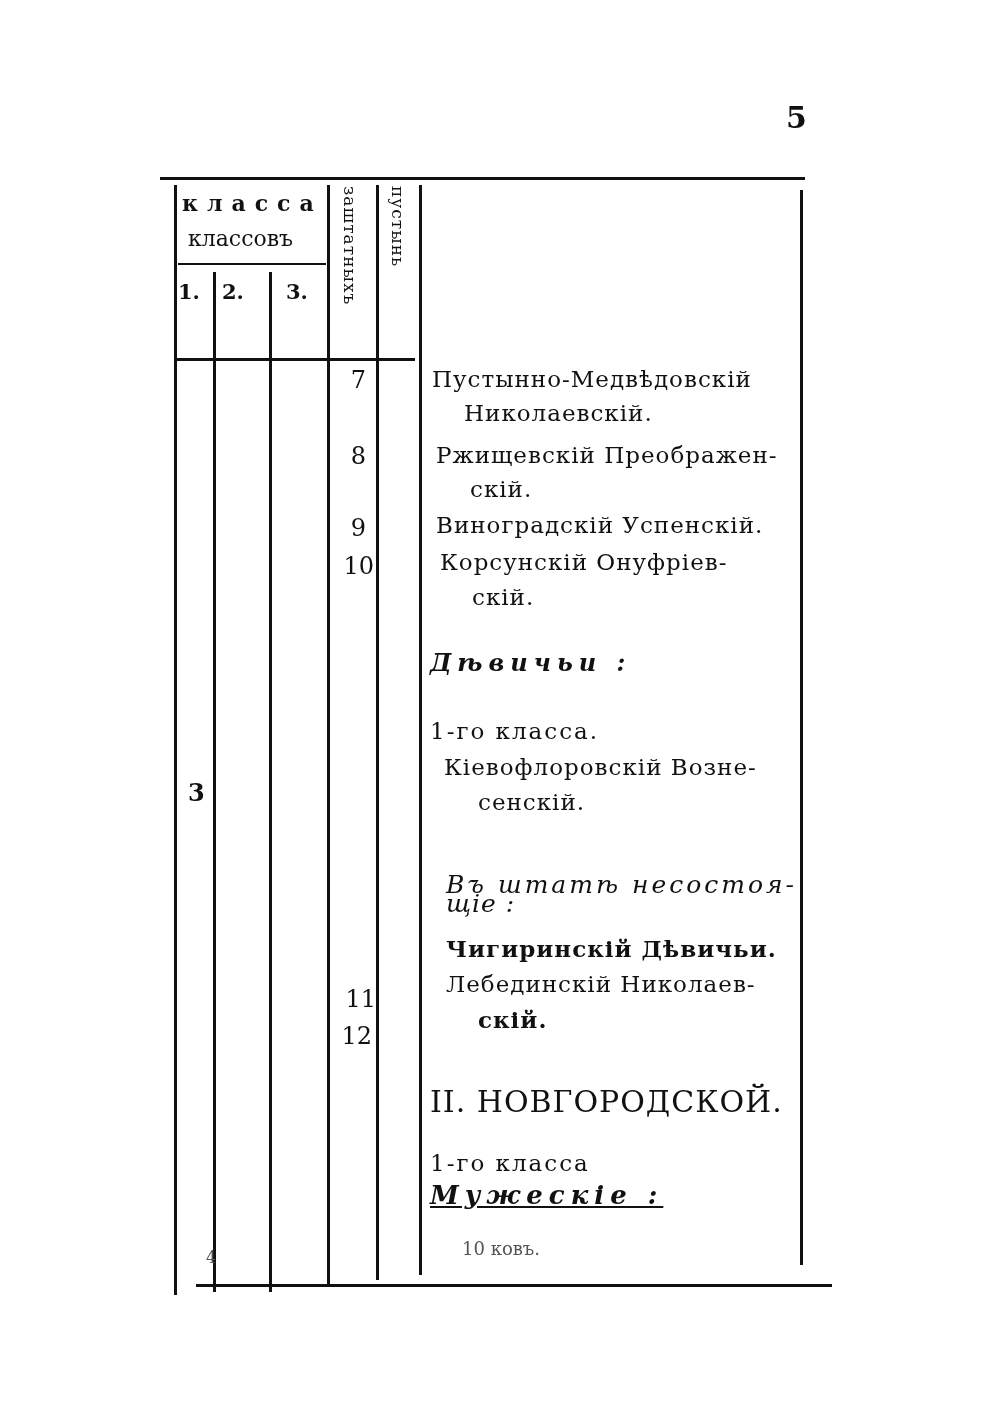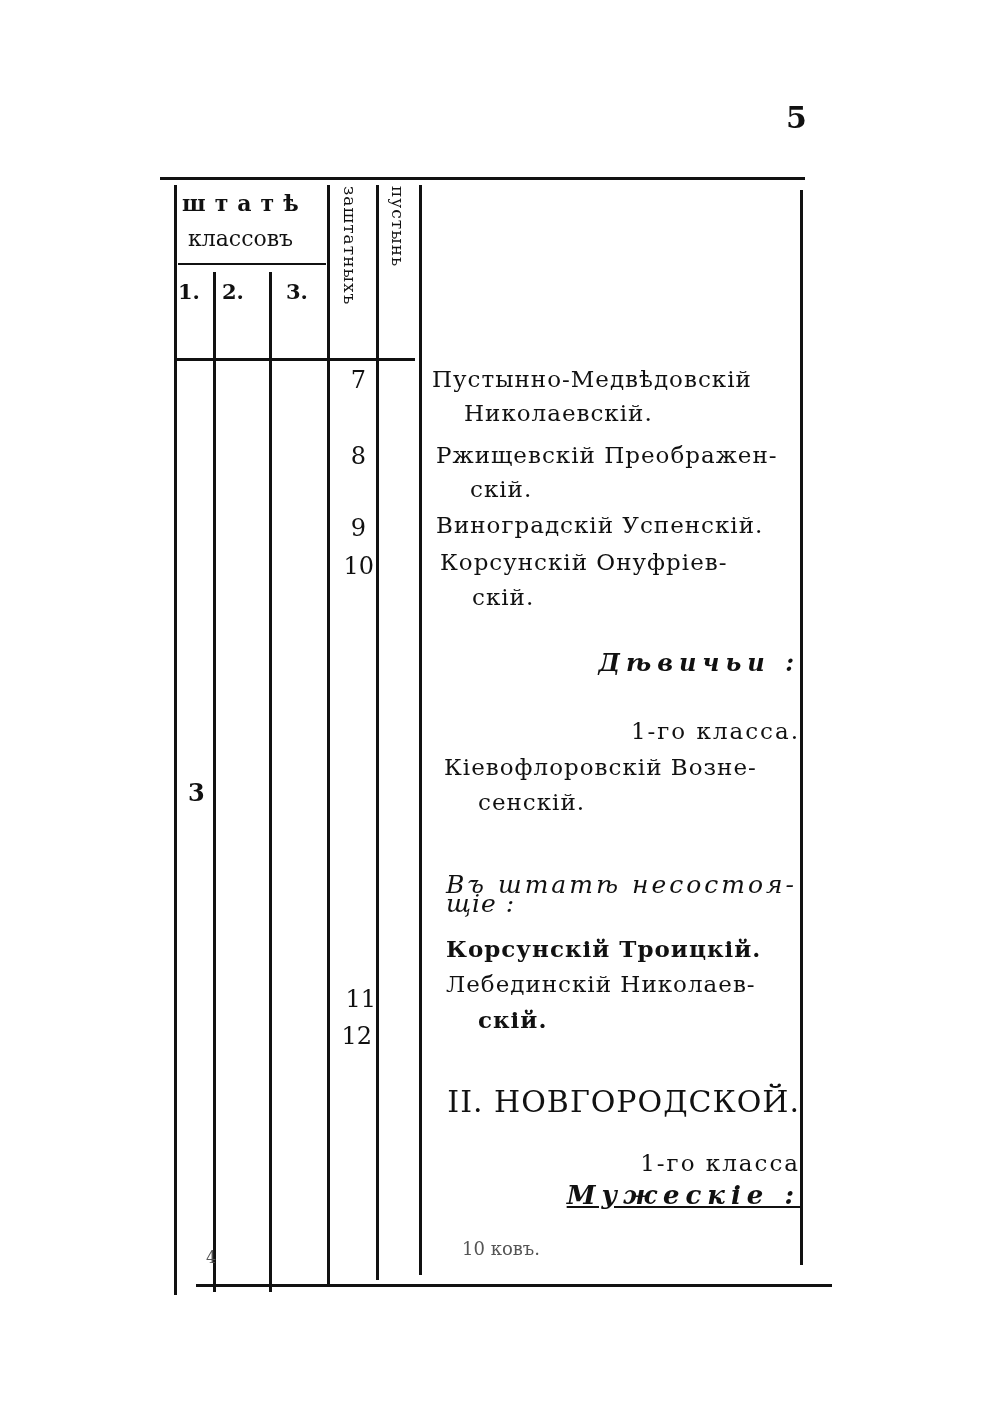--- a/index.html
+++ b/index.html
@@ -73,21 +73,21 @@
     .italic-head {
       font-style: italic;
       font-weight: bold;
       font-size: 24px;
       letter-spacing: 6px;
     }
     .center-line {
       position: absolute;
       left: 430px;
       width: 370px;
-      text-align: right;
+      text-align: left;
       white-space: nowrap;
     }
     .section-title {
       font-size: 30px;
       letter-spacing: 1px;
     }
     .small-head {
       font-size: 23px;
       letter-spacing: 2px;
       margin-top: 10px;
@@ -120,21 +120,21 @@
   <div class="vline" style="left:327px; top:185px; height:1100px;"></div>
 
   <div class="vline" style="left:376px; top:185px; height:1095px;"></div>
 
   <div class="vline" style="left:419px; top:185px; height:1090px;"></div>
 
   <div class="vline" style="left:800px; top:190px; height:1075px;"></div>
 </div>
 
 <div>
-  <div class="abs hdr-title">штатѣ</div>
+  <div class="abs hdr-title">класса</div>
   <div class="abs hdr-sub">классовъ</div>
   <div class="abs hdr-col" style="left:178px;">1.</div>
   <div class="abs hdr-col" style="left:222px;">2.</div>
   <div class="abs hdr-col" style="left:286px;">3.</div>
   <div class="vert-text" style="left:340px; top:186px;">заштатныхъ</div>
   <div class="vert-text" style="left:388px; top:186px;">пустынь</div>
 </div>
 
 <div>
   <div class="num" style="left:326px; top:366px;">7</div>
@@ -159,21 +159,21 @@
   <div class="entry" style="left:444px; top:750px;">Кіевофлоровскій Возне-</div>
   <div class="entry" style="left:478px; top:785px;">сенскій.</div>
   <div class="abs" style="left:188px; top:778px; font-size:24px; font-weight:bold;">3</div>
 </div>
 
 <div>
   <div class="entry" style="left:446px; top:852px; font-style:italic; font-size:25px; letter-spacing:3px;margin-top:16px;">Въ штатѣ несостоя-</div>
   <div class="entry" style="left:446px; top:887px; font-style:italic; font-size:25px;">щіе :</div>
 
   <div class="num" style="left:336px; top:944px;margin-top:41px;">11</div>
-  <div class="entry bold" style="left:446px; top:932px;">Корсунскій Троицкій.</div>
+  <div class="entry bold" style="left:446px; top:932px;">Чигиринскій Дѣвичьи.</div>
 
   <div class="num" style="left:332px; top:978px;margin-top:44px;">12</div>
   <div class="entry" style="left:446px; top:967px;">Лебединскій Николаев-</div>
   <div class="entry bold" style="left:478px; top:1003px;">скій.</div>
 </div>
 
 <div>
   <div class="center-line section-title" style="top:1084px;">II. НОВГОРОДСКОЙ.</div>
   <div class="center-line small-head" style="top:1140px;">1-го класса</div>
   <div class="center-line italic-head" style="top:1180px; font-size:26px;text-decoration:underline;">Мужескіе :</div>

